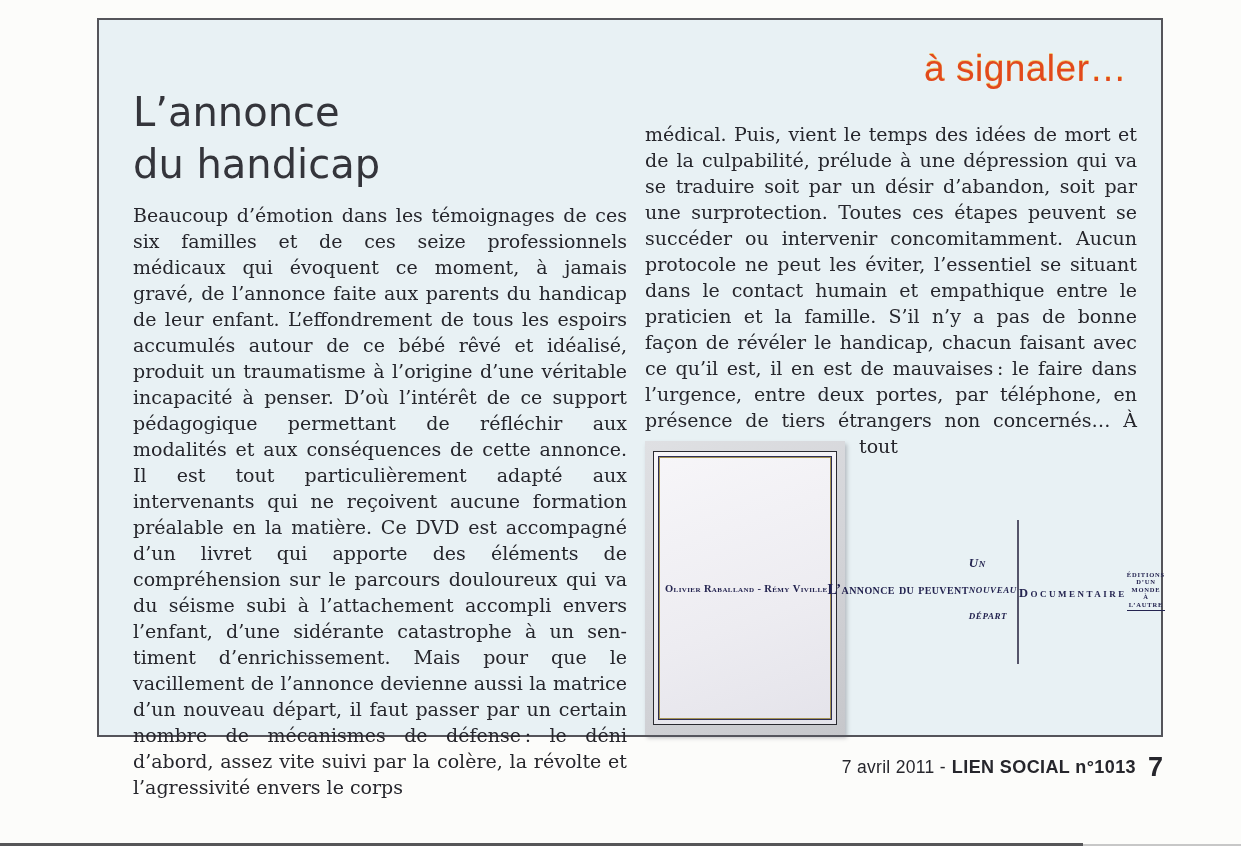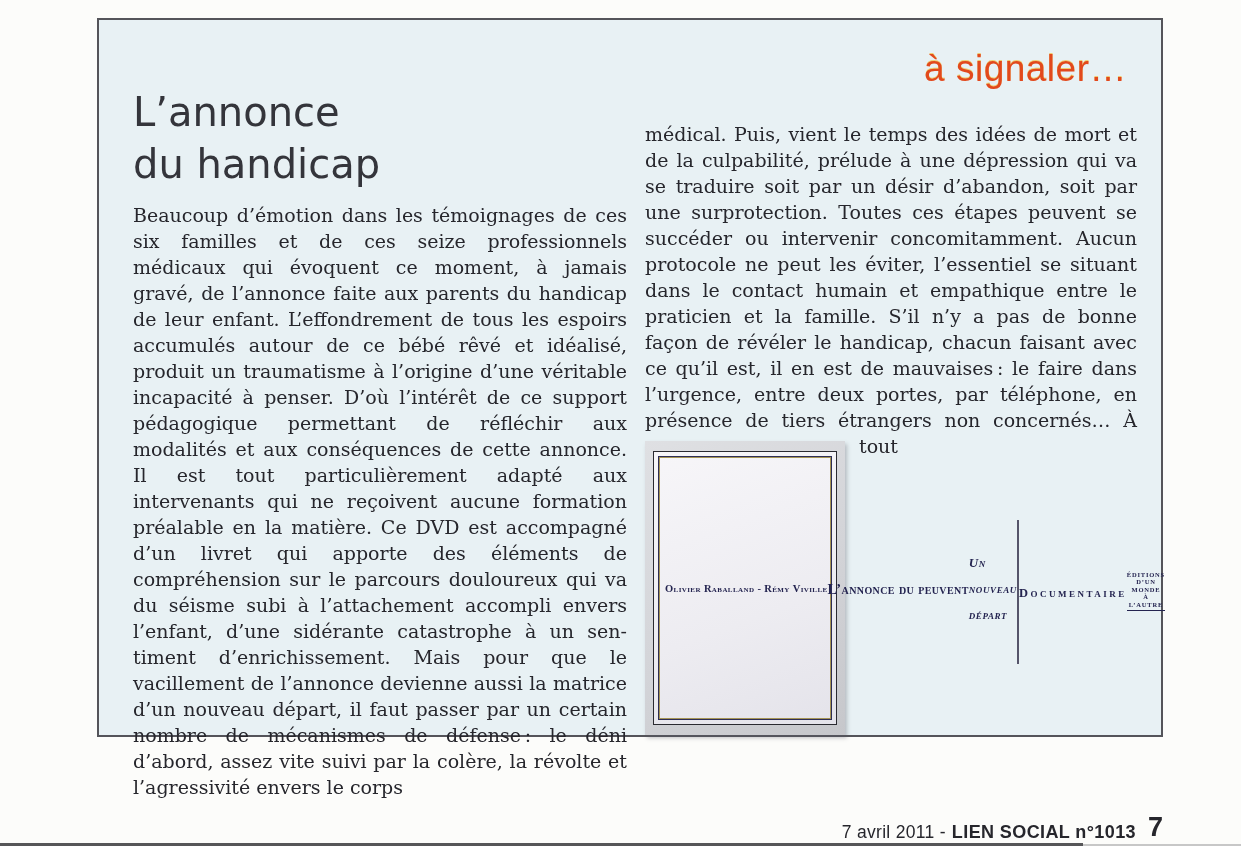--- a/index.html
+++ b/index.html
@@ -73,22 +73,22 @@
   
   .caption {
     margin-top:20px;
     font-family:"Liberation Sans", sans-serif;
     font-size:18.5px; line-height:26px; color:#23232a; text-align:left;
   }
   .caption-lead { font-weight:bold; font-style:italic; }
 
   
   .footer {
-    position:absolute; top:812px; right:78px;
-    display:flex; align-items:flex-end;
+    position:absolute; top:752px; right:78px;
+    display:flex; align-items:center;
     font-family:"Liberation Sans", sans-serif; color:#26262c;
   }
   .footer-date { font-size:17.5px; letter-spacing:0.3px; }
   .footer-journal { font-size:18px; font-weight:bold; letter-spacing:0.4px; margin-left:6px; }
   .footer-page { font-size:27px; font-weight:bold; margin-left:12px; }
 
   .scan-artifact-bottom {
     position:absolute; left:0; bottom:0; width:1083px; height:3px;
     background:#3f3f41; opacity:0.88;
   }

